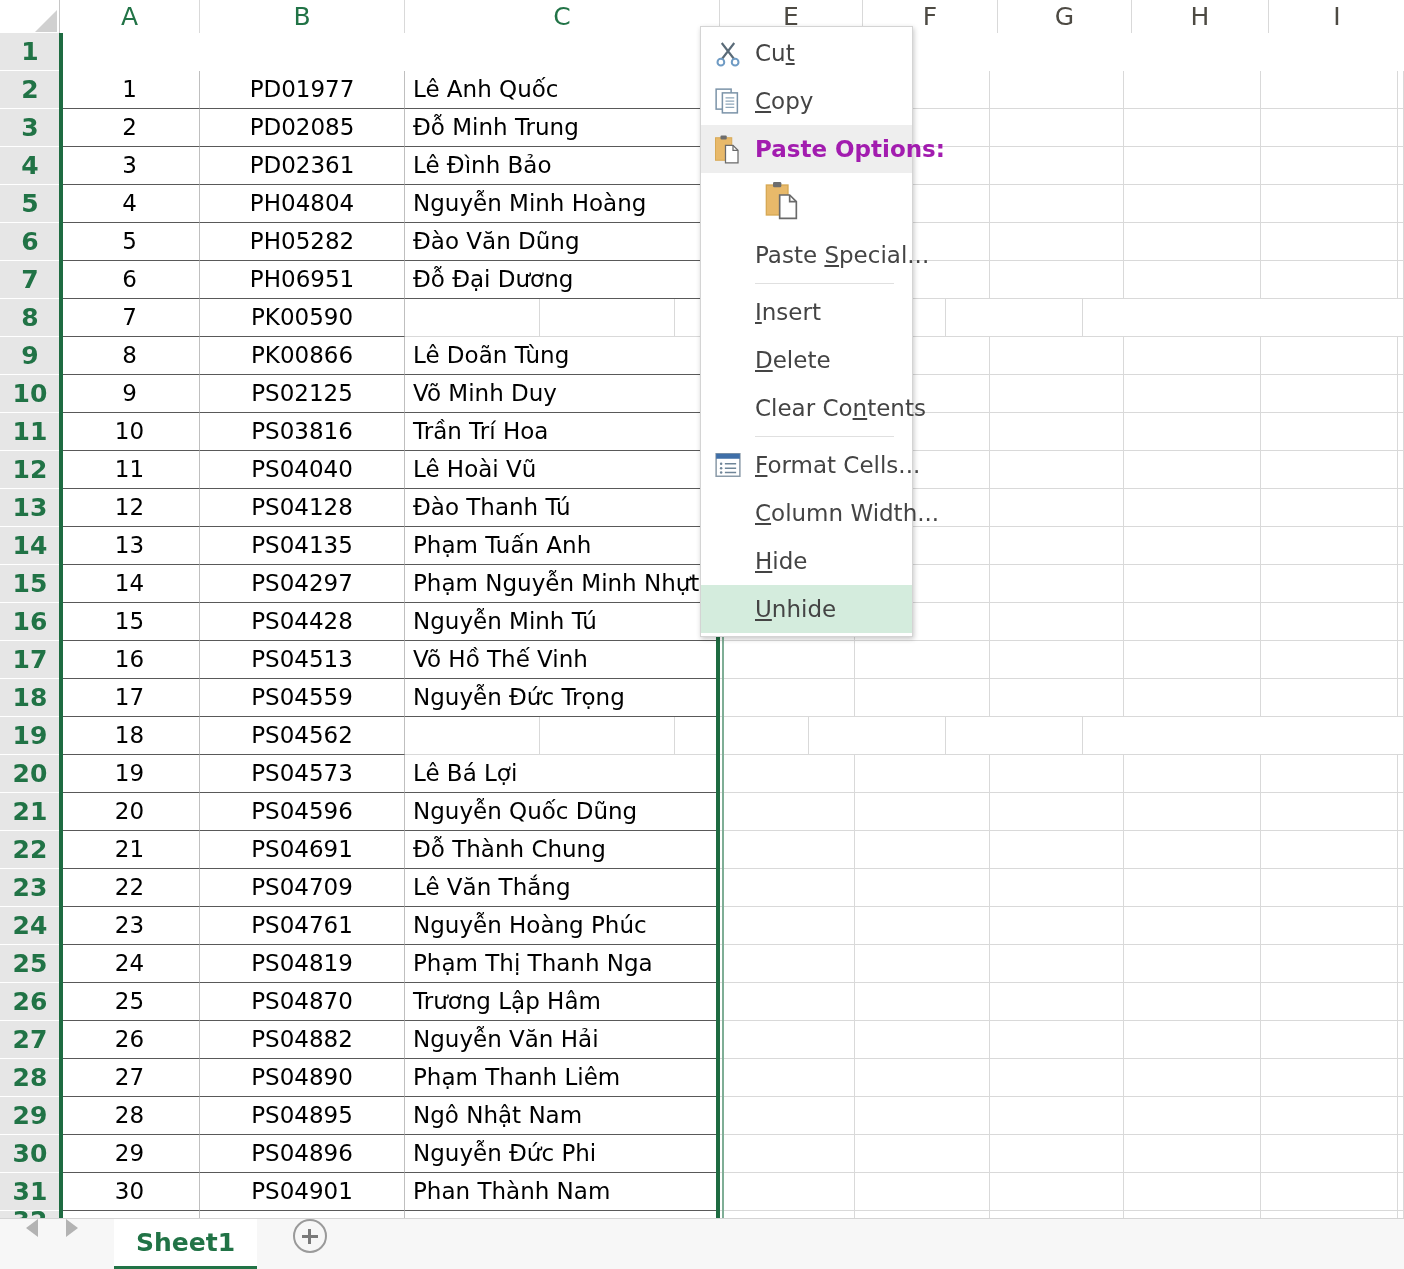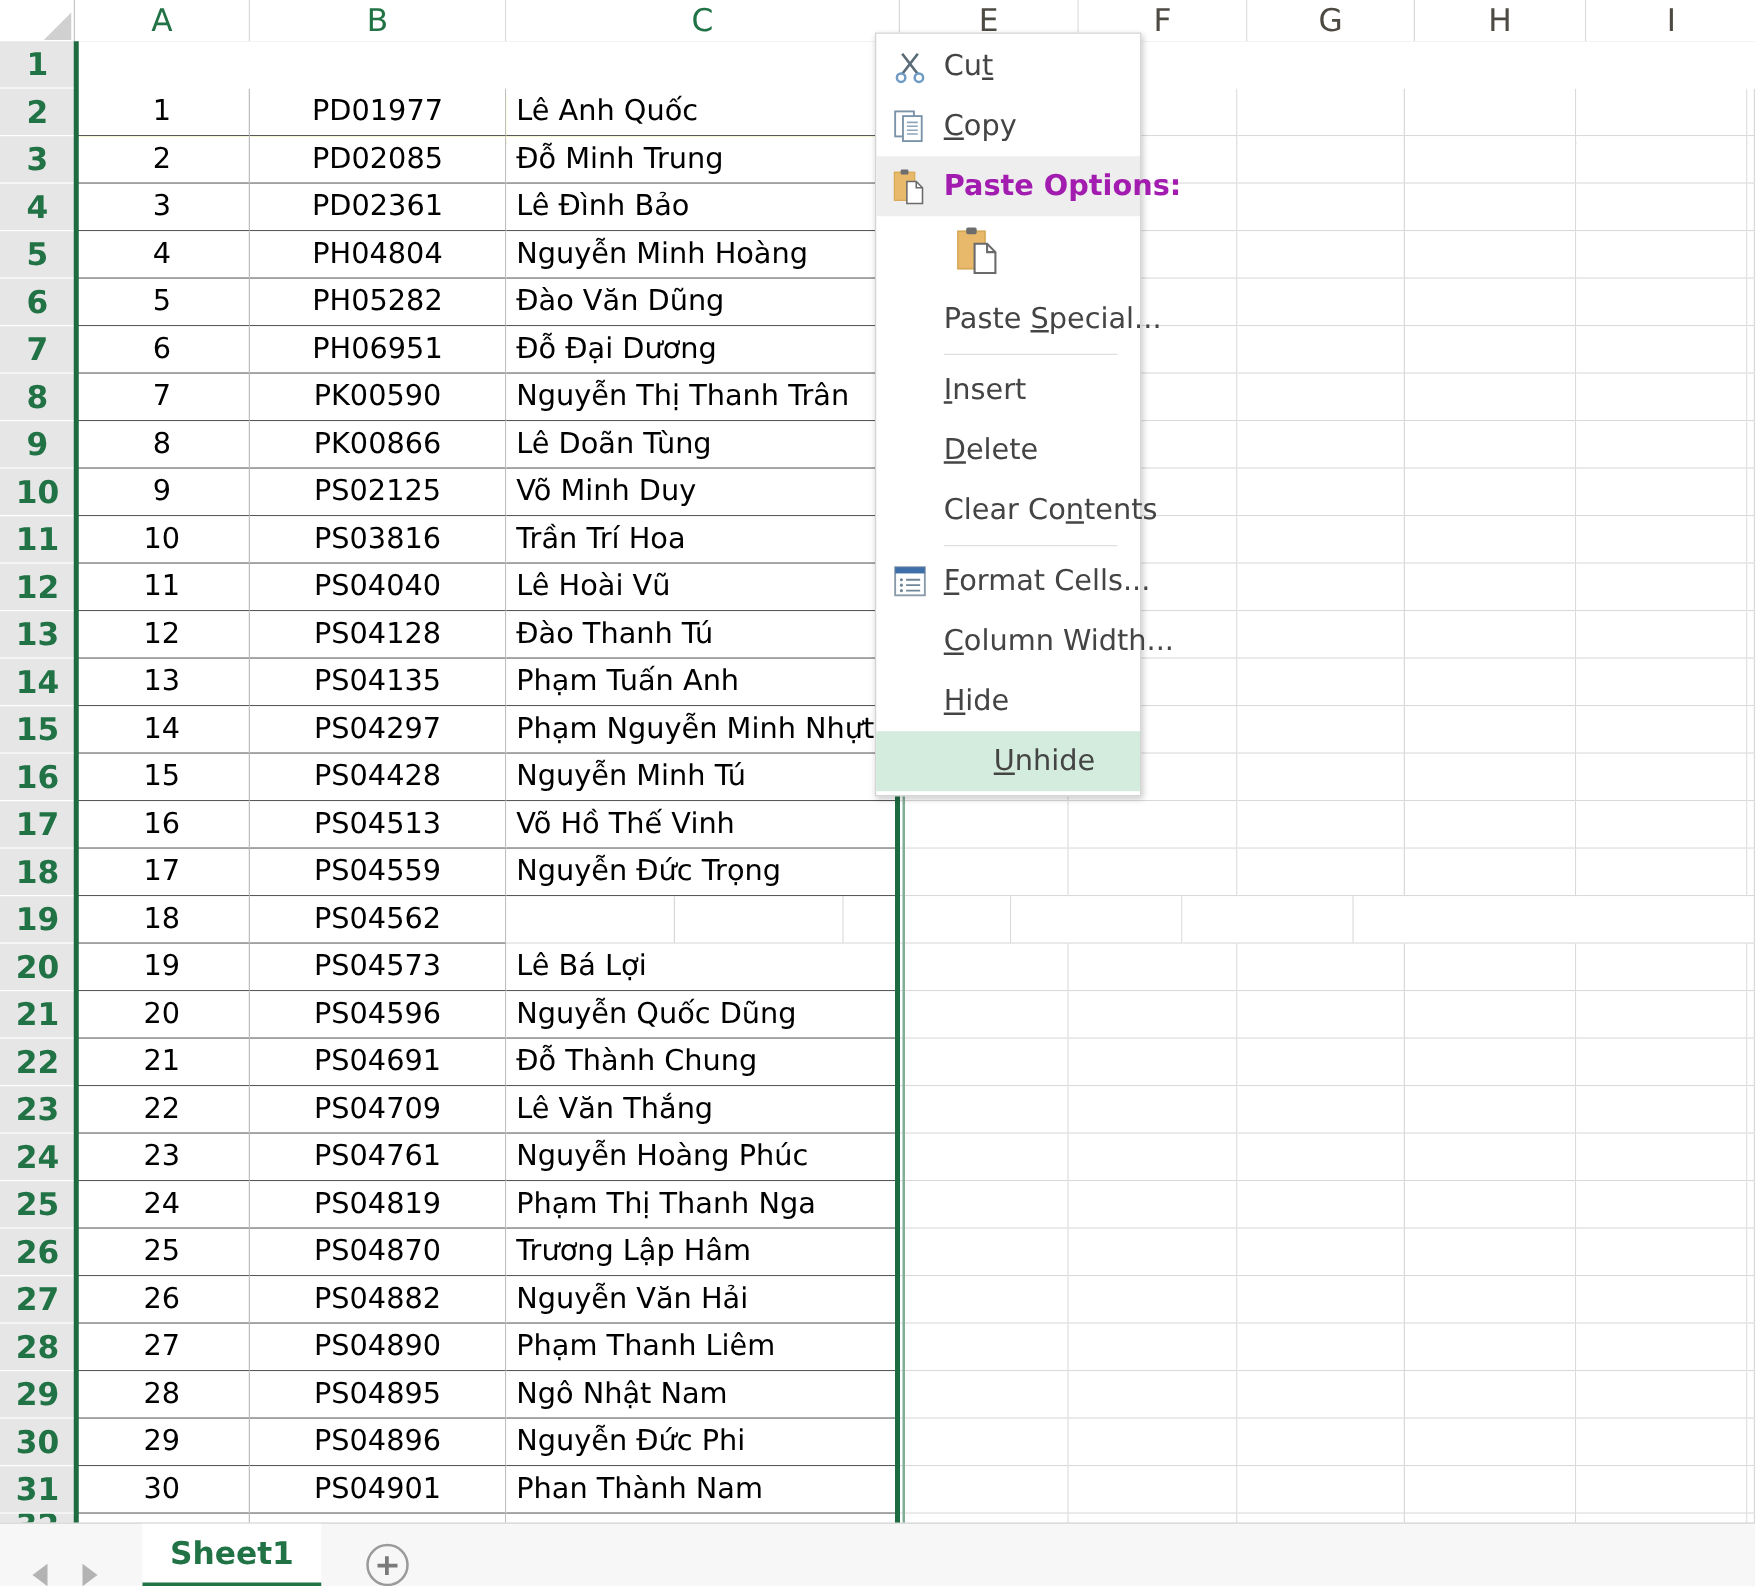--- a/index.html
+++ b/index.html
@@ -108,29 +108,29 @@
     position: relative; height: 48px; display: flex; align-items: center;
     font-size: 23px; color: #444444; cursor: default;
     font-family: "DejaVu Sans", sans-serif;
   }
   .mi .ico { flex: 0 0 54px; display: flex; align-items: center; justify-content: center; height: 48px; }
   .mi .lbl { white-space: nowrap; }
   .mi .lbl u { text-decoration: underline; }
   .mi.head {
     background: #eeeeee; font-weight: bold; color: #a21caf;
   }
-  .mi.sel-item { background: #d4ecdd; gap: 40px; }
+  .mi.sel-item { background: #d4ecdd; }
   .mi-sep { height: 1px; background: #e0e0e0; margin: 4px 18px 4px 54px; }
   .paste-gallery { height: 58px; display: flex; align-items: center; padding-left: 62px; }
 
   
   .tabbar {
     position: absolute; left: 0; top: 1218px; width: 1404px; height: 51px;
     background: #f7f7f7; border-top: 1px solid #d4d4d4;
-    display: flex; align-items: flex-end;
+    display: flex; align-items: flex-start;
   }
   .nav-arrows { display: flex; align-items: center; margin-left: 26px; gap: 28px; }
   .arrow { width: 0; height: 0; border-style: solid; }
   .arrow.left { border-width: 9px 12px 9px 0; border-color: transparent #b3b3b3 transparent transparent; }
   .arrow.right { border-width: 9px 0 9px 12px; border-color: transparent transparent transparent #b3b3b3; }
   .sheet-tab {
     margin-left: 36px; height: 50px; padding: 0 22px;
     display: flex; align-items: center; justify-content: center;
     background: #ffffff; border-bottom: 3px solid #217346;
     font-size: 25px; font-weight: bold; color: #217346;
@@ -275,21 +275,20 @@
           <div class="cell blankcol e"></div>
           <div class="cell blankcol f"></div>
           <div class="cell blankcol g"></div>
           <div class="cell blankcol h"></div>
           <div class="cell blankcol i"></div>
           <div class="cell blankcol j"></div>
         </div>
         <div class="row">
           <div class="cell c-a">7</div>
           <div class="cell c-b">PK00590</div>
-          <div class="cell c-c">Nguyễn Thị Thanh Trân</div>
           <div class="cell blankcol e"></div>
           <div class="cell blankcol f"></div>
           <div class="cell blankcol g"></div>
           <div class="cell blankcol h"></div>
           <div class="cell blankcol i"></div>
           <div class="cell blankcol j"></div>
         </div>
         <div class="row">
           <div class="cell c-a">8</div>
           <div class="cell c-b">PK00866</div>

